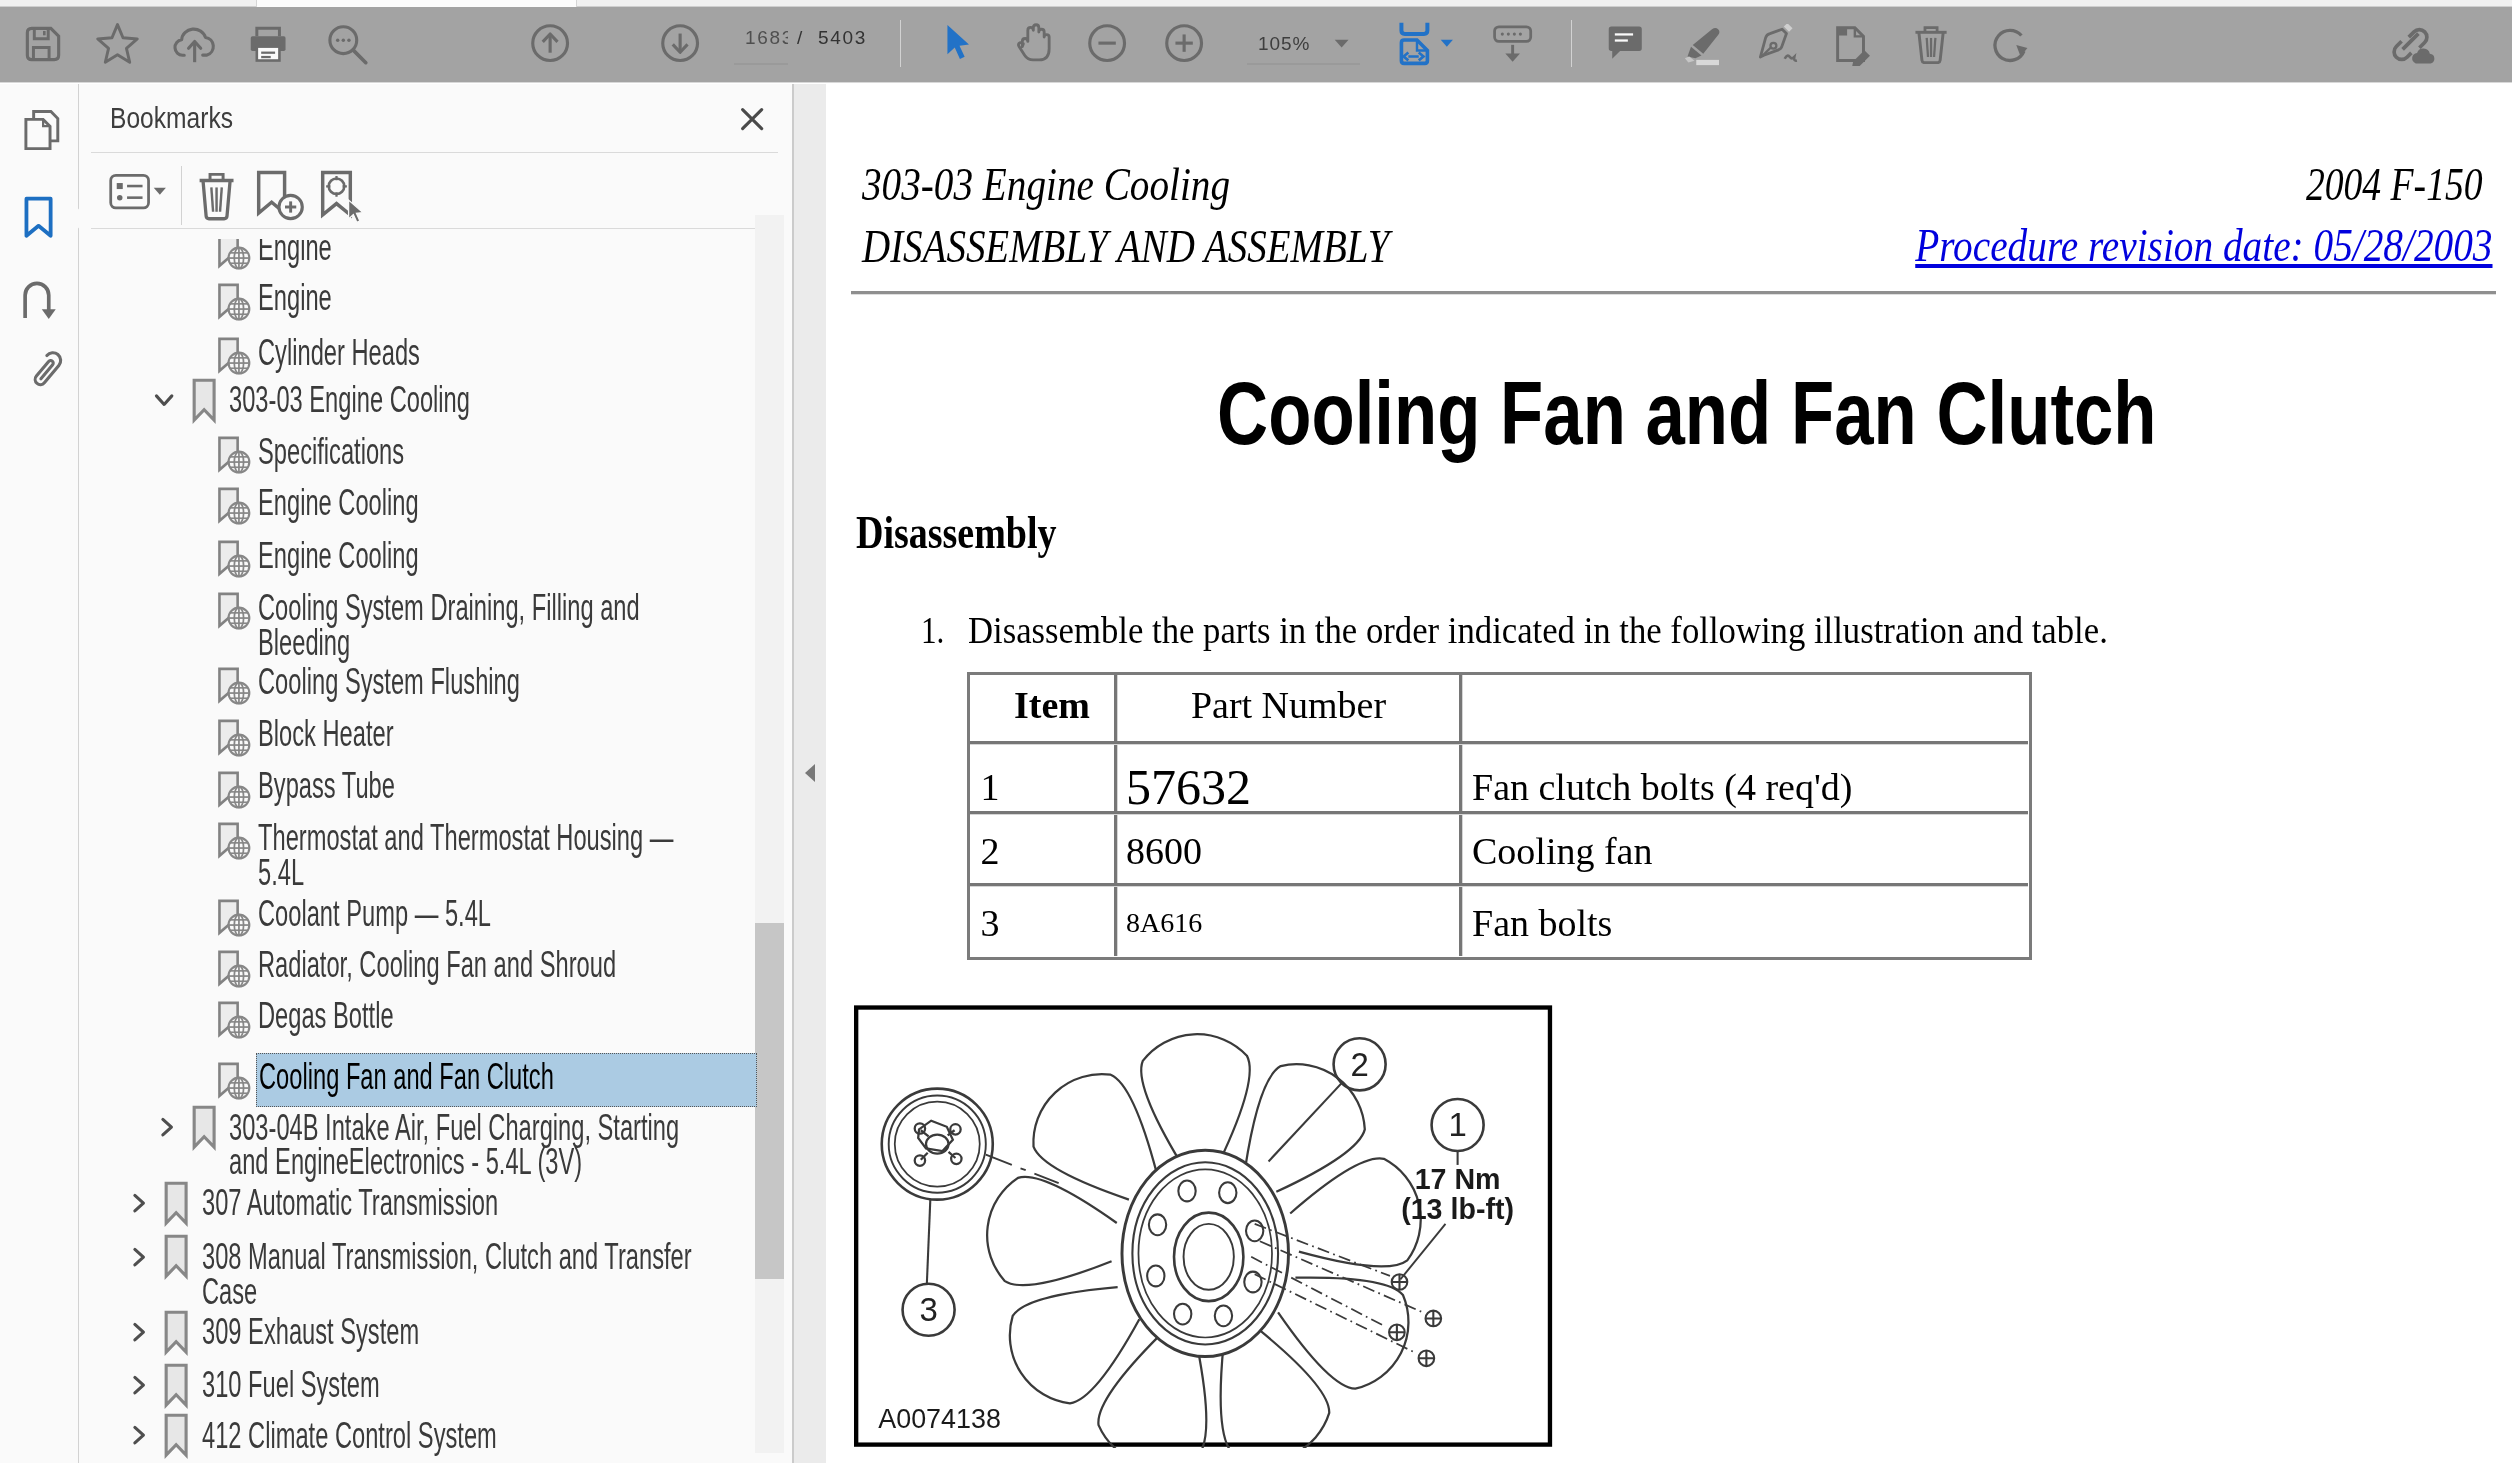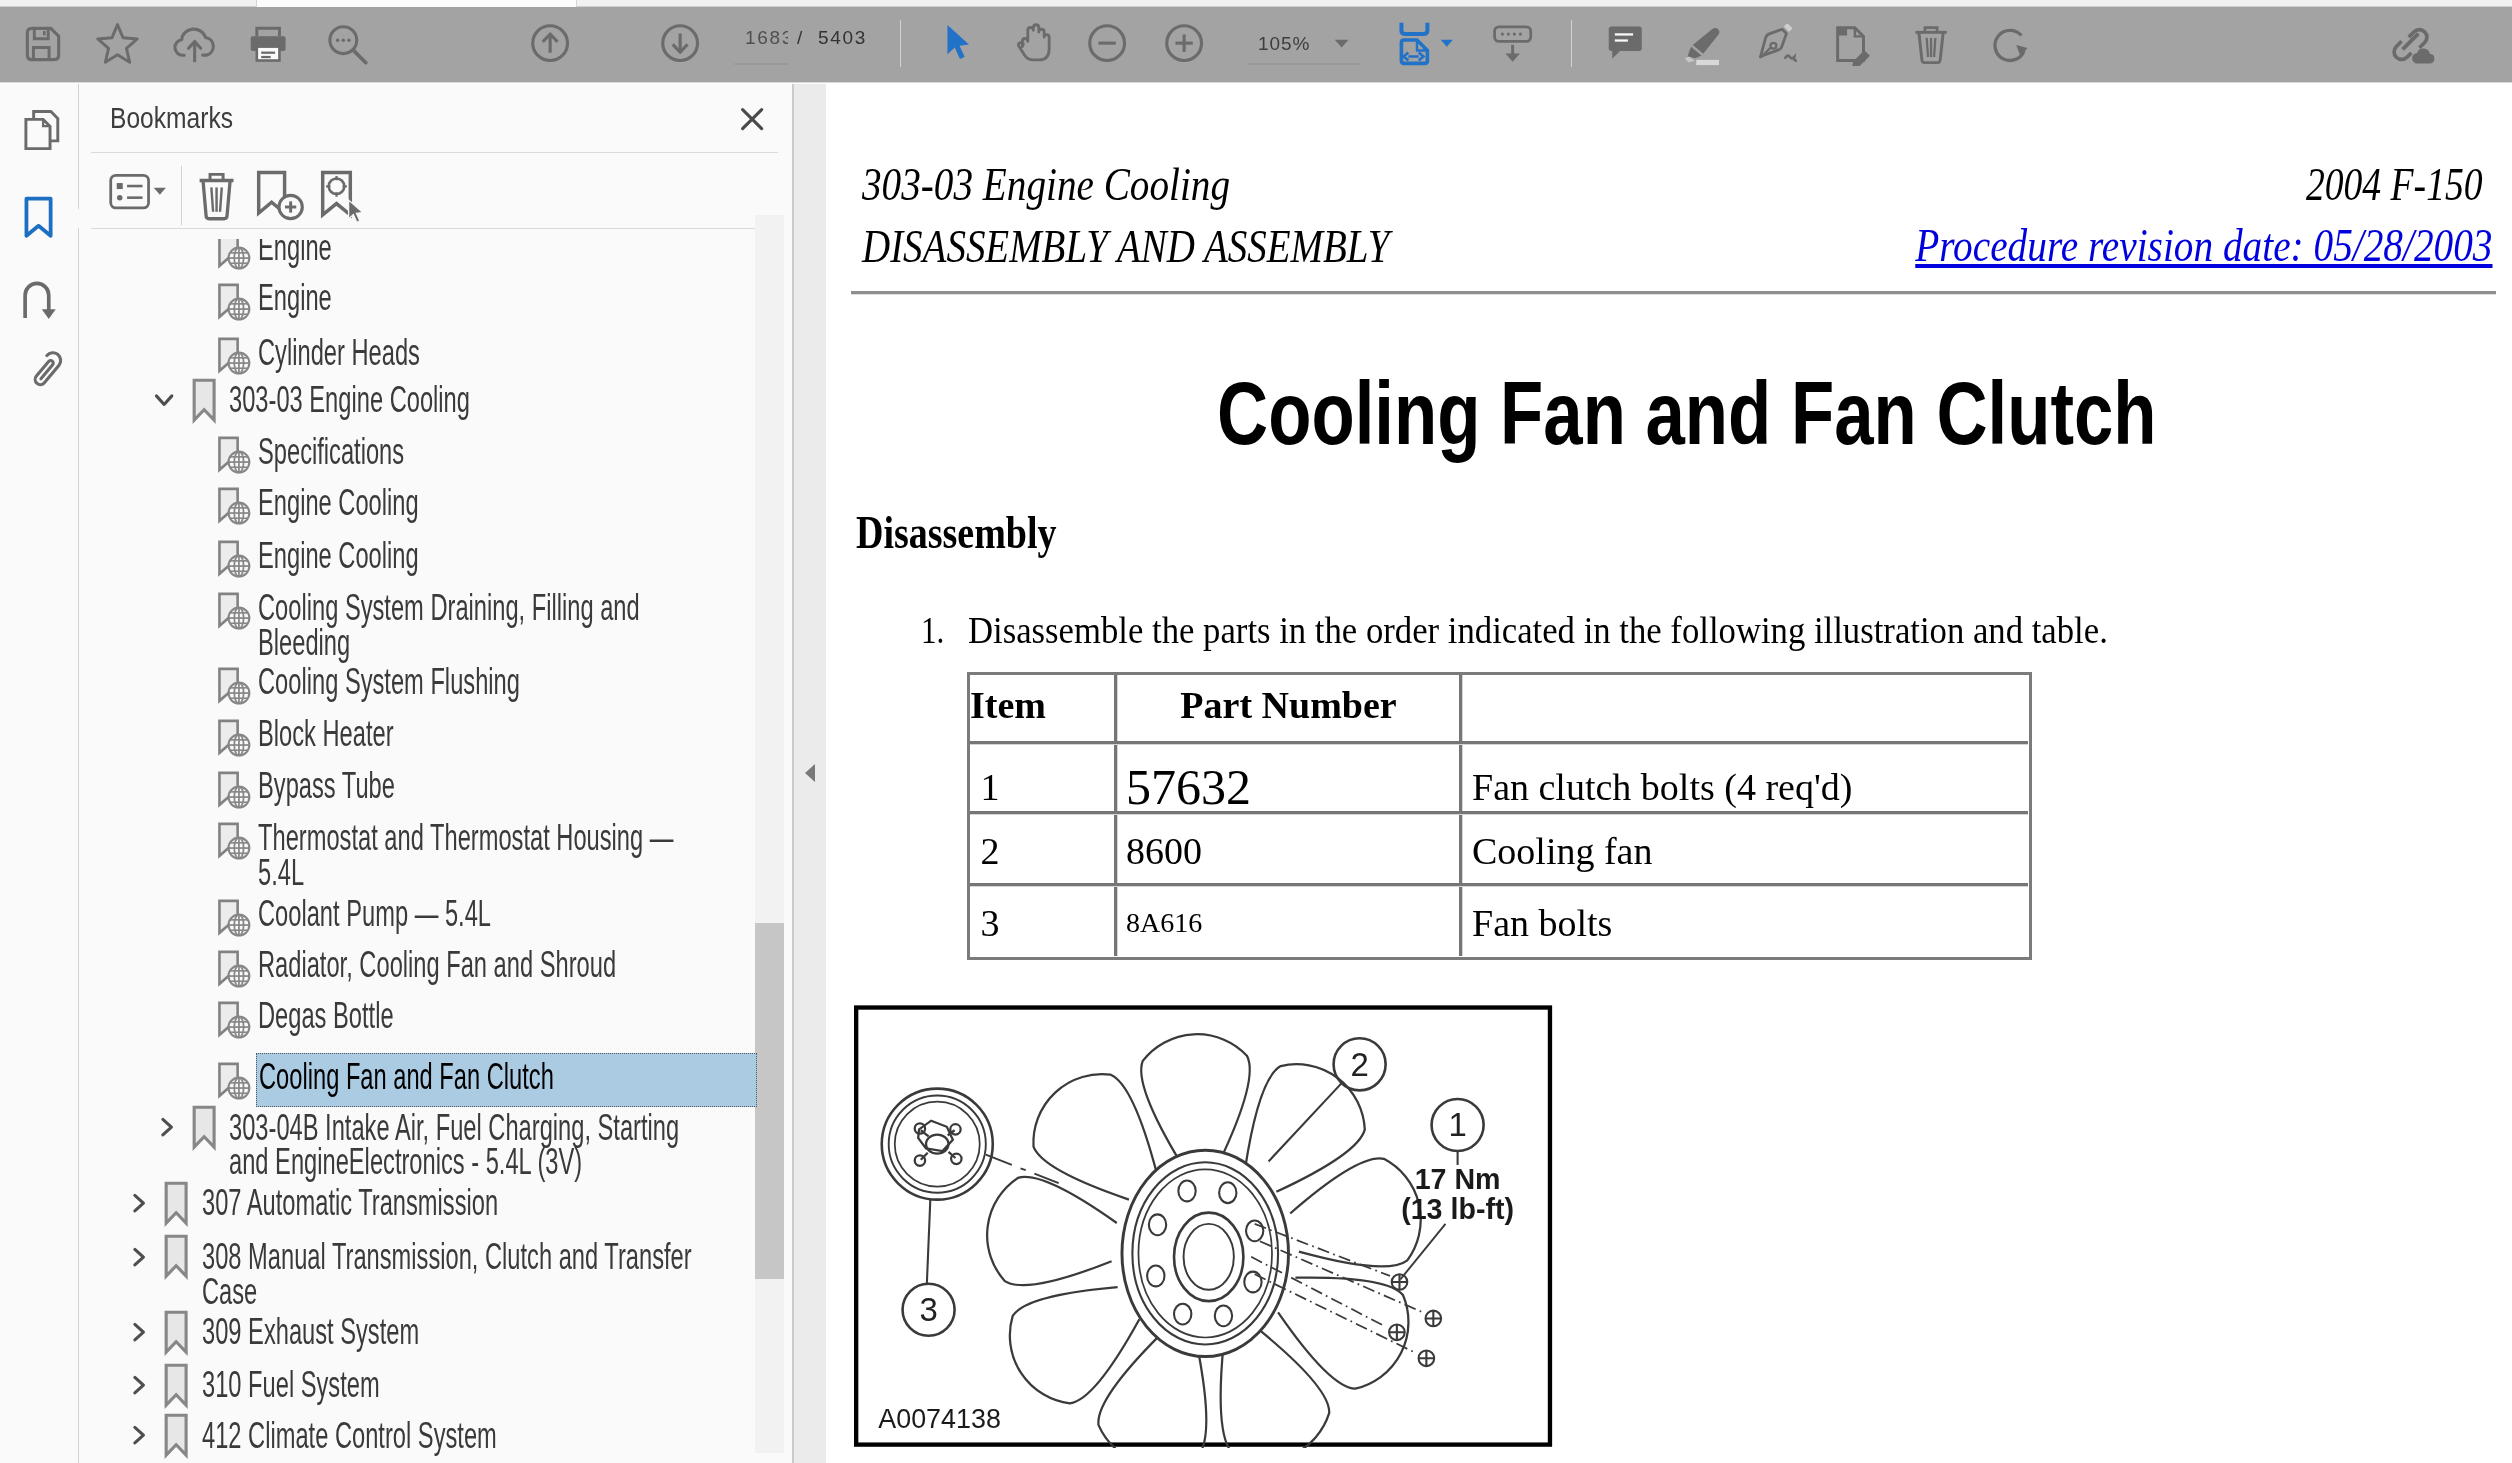--- a/index.html
+++ b/index.html
@@ -451,22 +451,22 @@
 <div class="abs" style="left:17.4px;top:285px;width:1686px;text-align:center;font-size:89px;line-height:89px;font-weight:bold;white-space:nowrap"><span style="display:inline-block;transform:scaleX(0.795);transform-origin:50% 0">Cooling Fan and Fan Clutch</span></div>
 <div class="abs ser" style="font-size:46px;line-height:46px;font-weight:bold;color:#000;left:29.5px;transform-origin:0 0;transform:scaleX(0.826);top:426px;white-space:nowrap">Disassembly</div>
 <div class="abs ser" style="font-size:38px;line-height:38px;color:#000;left:95px;transform-origin:0 0;transform:scaleX(0.82);top:527px;white-space:nowrap">1.</div>
 <div class="abs ser" style="font-size:38px;line-height:38px;color:#000;left:142px;transform-origin:0 0;transform:scaleX(0.913);top:527px;white-space:nowrap">Disassemble the parts in the order indicated in the following illustration and table.</div>
 <div class="abs" style="left:141px;top:588px;width:1065px;height:288px;border:3.5px solid #7b7b7b;background:#fff">
 <div class="abs" style="left:144px;top:0;width:4.3px;height:281px;background:#767676;border-right:0.9px solid #d5d5d5"></div>
 <div class="abs" style="left:489px;top:0;width:4.3px;height:281px;background:#767676;border-right:0.9px solid #d5d5d5"></div>
 <div class="abs" style="left:0;top:66px;width:1058px;height:4.3px;background:#767676;border-bottom:0.9px solid #d5d5d5"></div>
 <div class="abs" style="left:0;top:136px;width:1058px;height:4.3px;background:#767676;border-bottom:0.9px solid #d5d5d5"></div>
 <div class="abs" style="left:0;top:208px;width:1058px;height:4.3px;background:#767676;border-bottom:0.9px solid #d5d5d5"></div>
-<div class="abs ser" style="font-size:38px;line-height:38px;font-weight:bold;left:0px;width:120px;text-align:left;top:11.3px;white-space:nowrap">Item</div>
-<div class="abs ser" style="font-size:38px;line-height:38px;font-weight:bold;left:148px;width:341px;text-align:center;top:11.3px;white-space:nowrap">Part Number</div>
+<div class="abs ser" style="font-size:38px;line-height:38px;font-weight:bold;left:0px;width:120px;text-align:right;top:11.3px;white-space:nowrap">Item</div>
+<div class="abs ser" style="font-size:38px;line-height:38px;font-weight:normal;left:148px;width:341px;text-align:center;top:11.3px;white-space:nowrap">Part Number</div>
 <div class="abs ser" style="font-size:38px;line-height:38px;left:10.4px;top:93px;white-space:nowrap">1</div>
 <div class="abs ser" style="font-size:50px;line-height:38px;left:156px;top:93px;white-space:nowrap">57632</div>
 <div class="abs ser" style="font-size:38px;line-height:38px;left:502px;top:93px;white-space:nowrap">Fan clutch bolts (4 req'd)</div>
 <div class="abs ser" style="font-size:38px;line-height:38px;left:10.4px;top:157px;white-space:nowrap">2</div>
 <div class="abs ser" style="font-size:38px;line-height:38px;left:156px;top:157px;white-space:nowrap">8600</div>
 <div class="abs ser" style="font-size:38px;line-height:38px;left:502px;top:157px;white-space:nowrap">Cooling fan</div>
 <div class="abs ser" style="font-size:38px;line-height:38px;left:10.4px;top:229px;white-space:nowrap">3</div>
 <div class="abs ser" style="font-size:28px;line-height:38px;left:156px;top:229px;white-space:nowrap">8A616</div>
 <div class="abs ser" style="font-size:38px;line-height:38px;left:502px;top:229px;white-space:nowrap">Fan bolts</div>
 </div>

